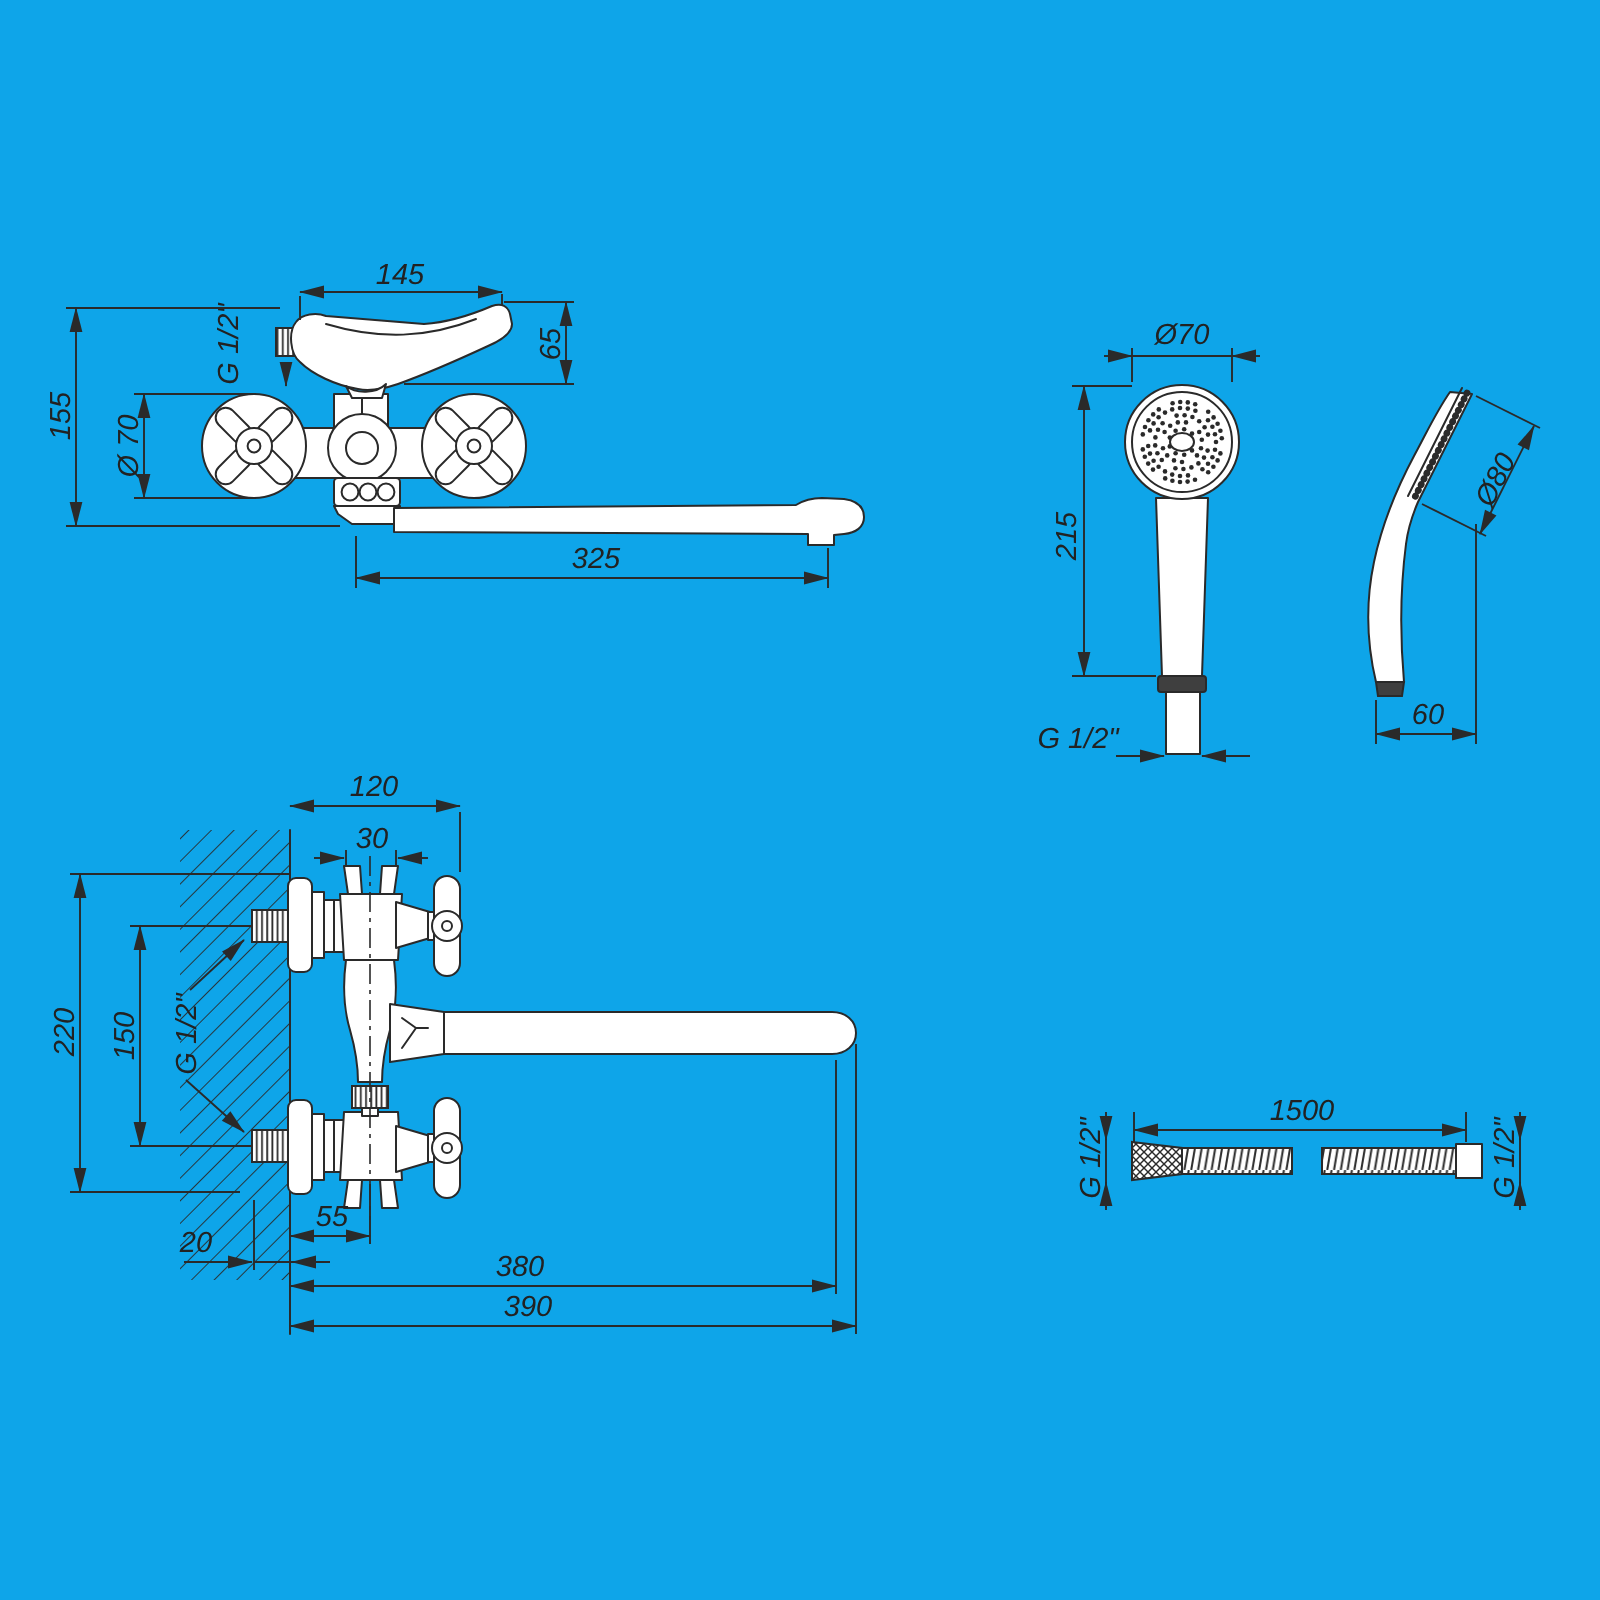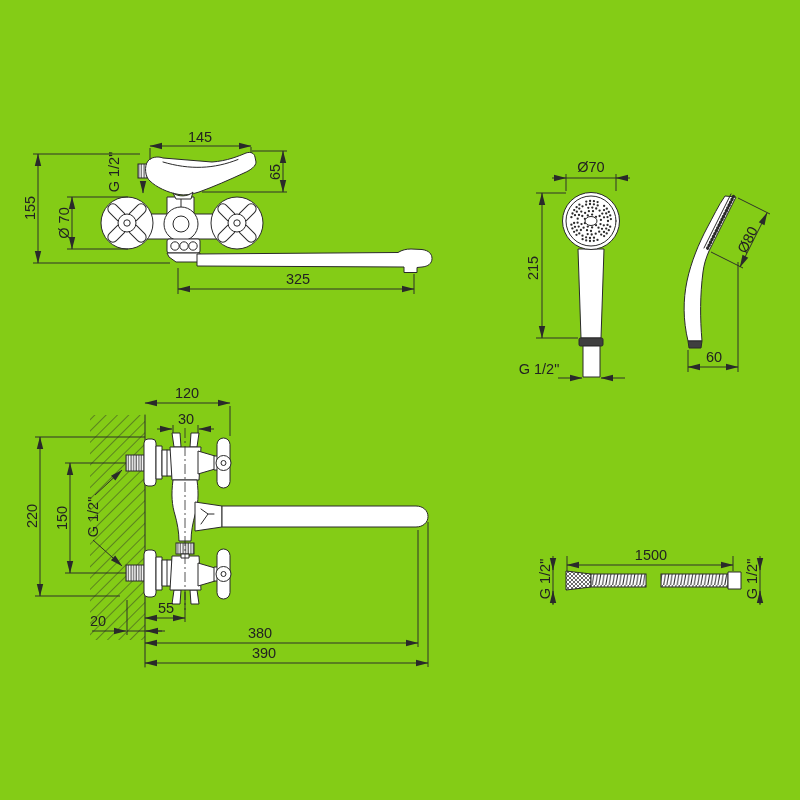--- a/index.html
+++ b/index.html
@@ -1,16 +1,16 @@
 <!DOCTYPE html>
 <html><head>
 <meta charset="utf-8">
 <style>
   html,body{margin:0;padding:0;background:#fff;}
-  .page{width:800px;height:800px;background:#84cc16;position:relative;}
+  .page{width:800px;height:800px;background:#0ea5e9;position:relative;font-style:italic;}
   svg{display:block;}
   .s{stroke:#2a2a2a;stroke-width:1;fill:none;stroke-linejoin:round;stroke-linecap:round}
   .w{stroke:#2a2a2a;stroke-width:1;fill:#fff;stroke-linejoin:round}
   .dk{stroke:#2a2a2a;stroke-width:1;fill:#3f3f3f}
   .dim{stroke:#2a2a2a;stroke-width:.95;fill:none}
   .cl{stroke:#2a2a2a;stroke-width:.8;stroke-dasharray:10 3 2 3;fill:none}
   .bead{stroke:#2a2a2a;stroke-width:3.4;stroke-dasharray:.1 3.1;stroke-linecap:round;fill:none}
   text.d{font-family:"Liberation Sans",sans-serif;font-size:14.5px;fill:#222;text-anchor:middle}
 </style>
 </head>

